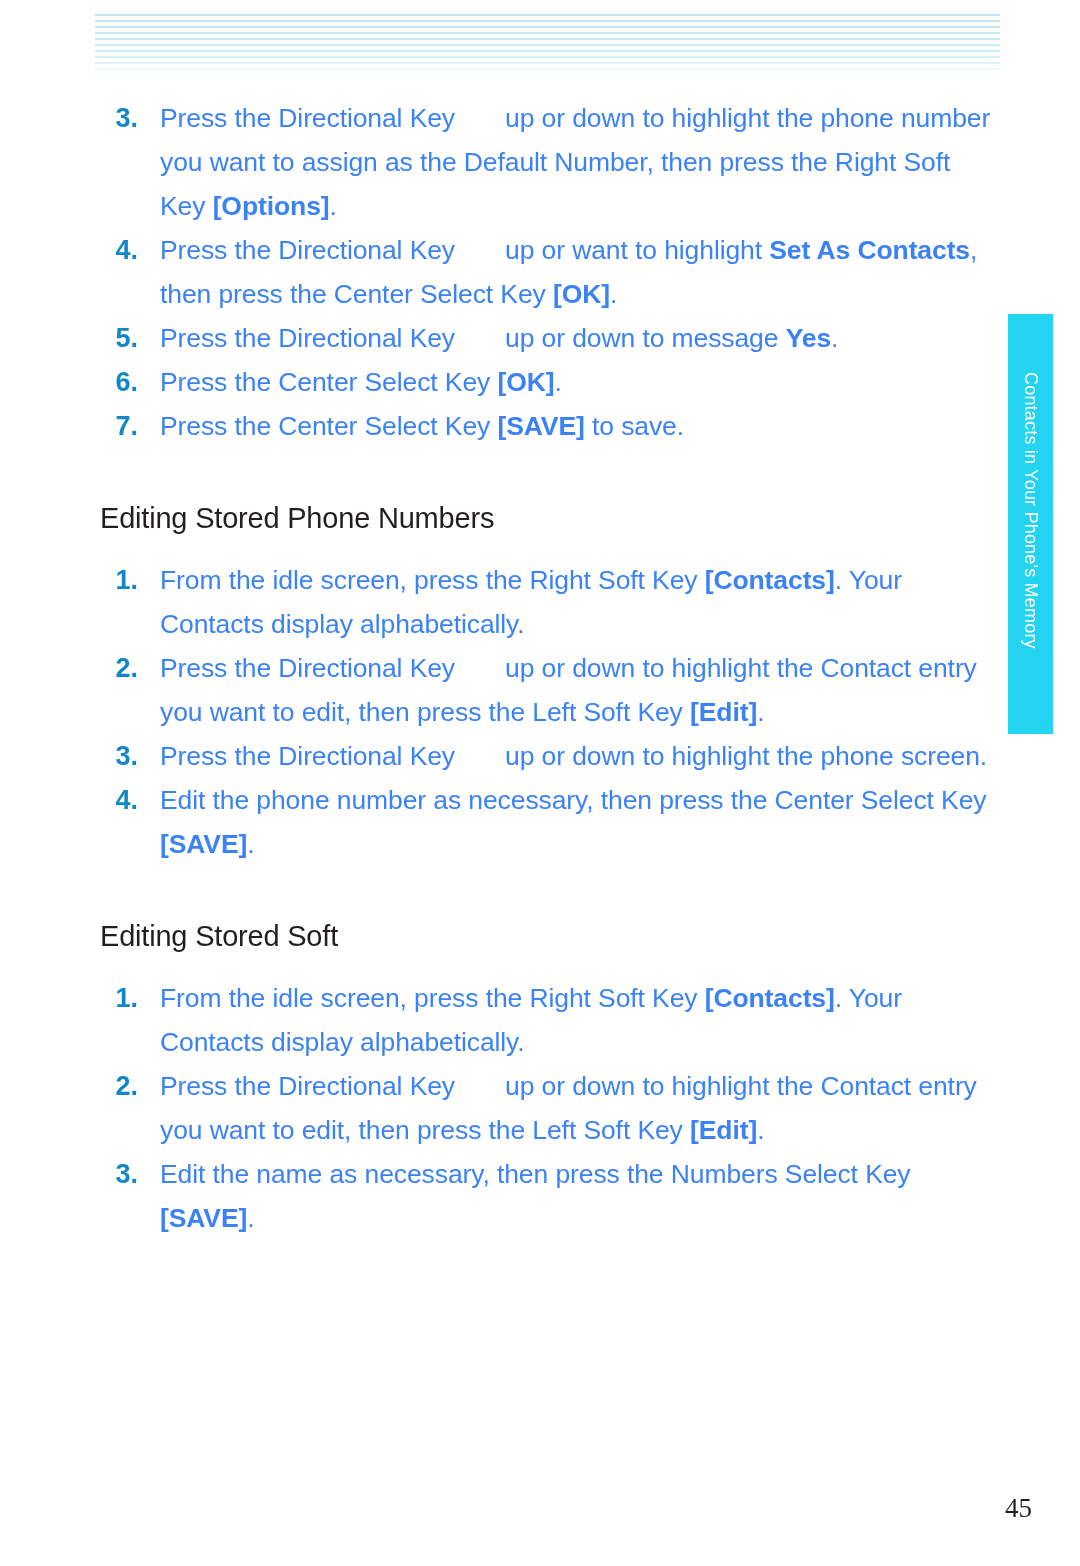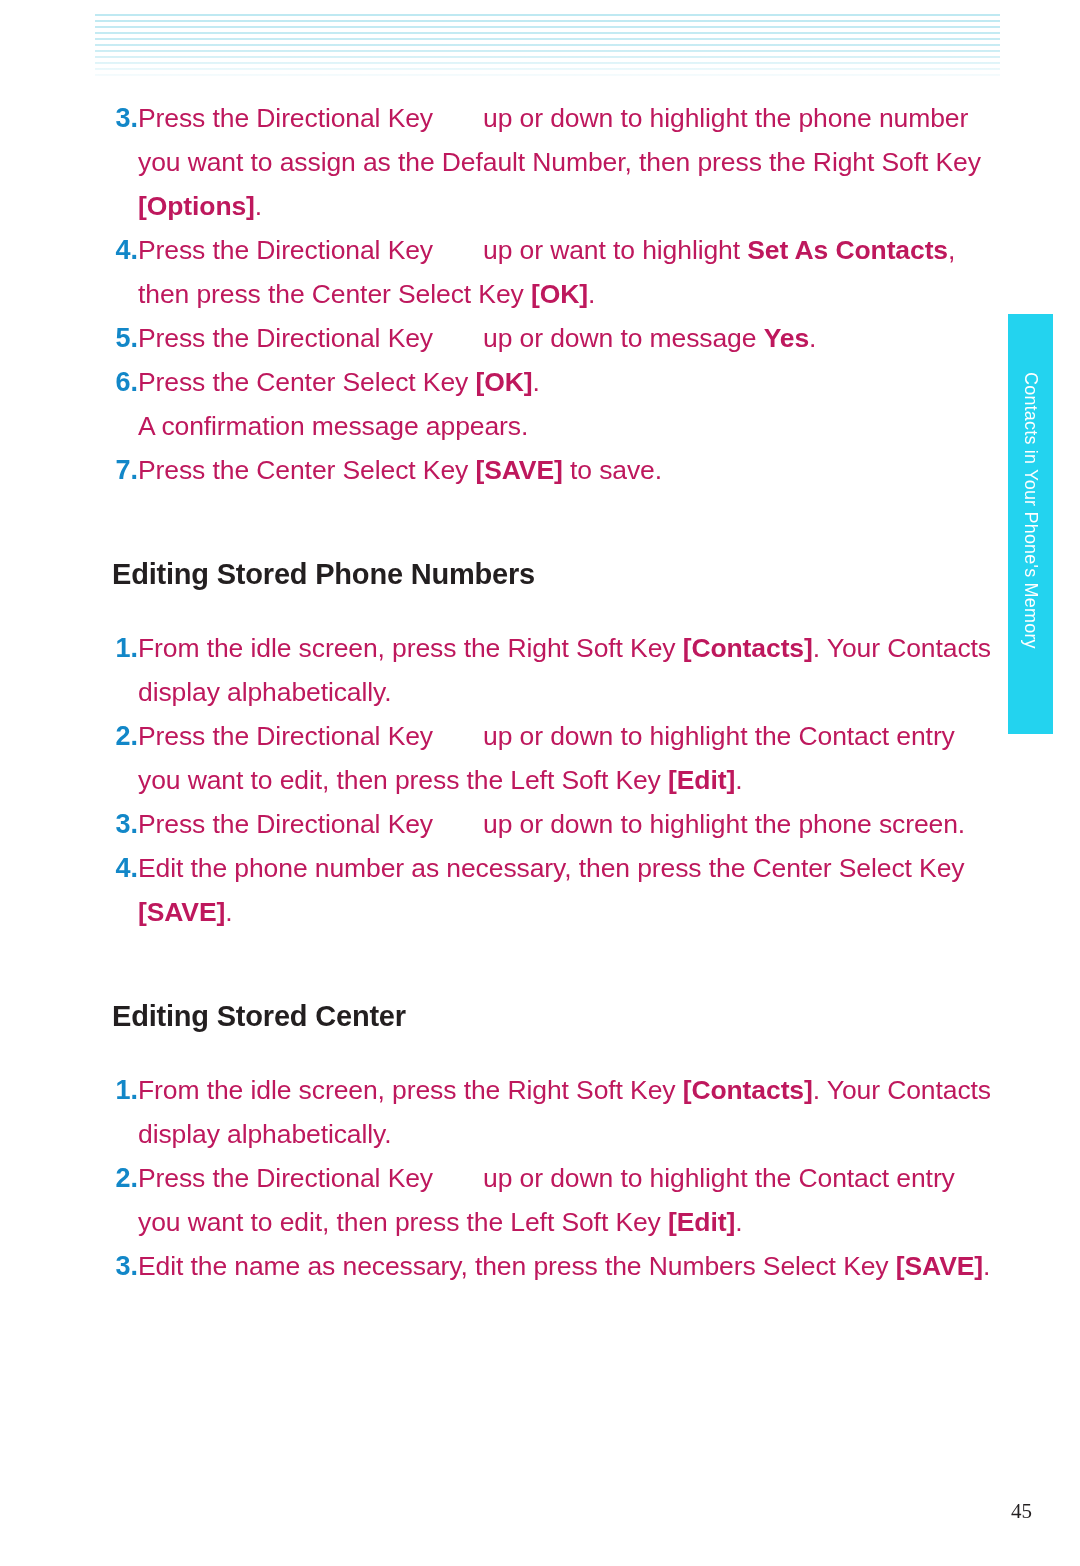--- a/index.html
+++ b/index.html
@@ -83,48 +83,48 @@
     left: 0;
     top: 0;
     width: 38px;
     text-align: right;
     color: #1287c8;
     font-size: 27px;
     font-weight: bold;
     line-height: 44px;
   }
   .body-text {
-    margin-left: 38px;
+    margin-left: 60px;
     font-size: 26.5px;
     line-height: 44px;
-    color: #be185d;
+    color: #3b82f6;
     letter-spacing: -0.1px;
   }
   .b { font-weight: bold; }
   .gap-blank {
     display: inline-block;
     width: 50px;
   }
   h2.heading {
     font-size: 29px;
-    font-weight: bold;
+    font-weight: normal;
     color: #231f20;
-    margin: 12px;
+    margin: 0;
     padding: 0;
     line-height: 44px;
     letter-spacing: -0.2px;
   }
   .spacer-sm { height: 18px; }
   .spacer-lg { height: 48px; }
   .heading-indent { margin-left: 49px; }
   .pagenum {
     position: absolute;
     right: 48px;
     bottom: 42px;
-    font-size: 21px;
+    font-size: 27px;
     color: #231f20;
     font-family: "Liberation Serif", serif;
     text-align: right;
   }
 </style>
 </head>
 <body>
 
 <div class="page">
 
@@ -146,24 +146,20 @@
       </div>
       <div class="item">
         <div class="num">5.</div>
         <div class="body-text"><span>Press the Directional Key</span><span class="gap-blank"></span><span>up or down to message </span><span class="b">Yes</span><span>.</span></div>
       </div>
       <div class="item">
         <div class="num">6.</div>
         <div class="body-text"><span>Press the Center Select Key </span><span class="b">[OK]</span><span>.</span></div>
       </div>
       <div class="item">
-        <div class="num"></div>
-        <div class="body-text"><span>A confirmation message appears.</span></div>
-      </div>
-      <div class="item">
         <div class="num">7.</div>
         <div class="body-text"><span>Press the Center Select Key </span><span class="b">[SAVE]</span><span> to save.</span></div>
       </div>
       <div class="spacer-lg"></div>
       <h2 class="heading heading-indent">Editing Stored Phone Numbers</h2>
       <div class="spacer-sm"></div>
       <div class="item">
         <div class="num">1.</div>
         <div class="body-text"><span>From the idle screen, press the Right Soft Key </span><span class="b">[Contacts]</span><span>. Your Contacts display alphabetically.</span></div>
       </div>
@@ -173,21 +169,21 @@
       </div>
       <div class="item">
         <div class="num">3.</div>
         <div class="body-text"><span>Press the Directional Key</span><span class="gap-blank"></span><span>up or down to highlight the phone screen.</span></div>
       </div>
       <div class="item">
         <div class="num">4.</div>
         <div class="body-text"><span>Edit the phone number as necessary, then press the Center Select Key </span><span class="b">[SAVE]</span><span>.</span></div>
       </div>
       <div class="spacer-lg"></div>
-      <h2 class="heading heading-indent">Editing Stored Center</h2>
+      <h2 class="heading heading-indent">Editing Stored Soft</h2>
       <div class="spacer-sm"></div>
       <div class="item">
         <div class="num">1.</div>
         <div class="body-text"><span>From the idle screen, press the Right Soft Key </span><span class="b">[Contacts]</span><span>. Your Contacts display alphabetically.</span></div>
       </div>
       <div class="item">
         <div class="num">2.</div>
         <div class="body-text"><span>Press the Directional Key</span><span class="gap-blank"></span><span>up or down to highlight the Contact entry you want to edit, then press the Left Soft Key </span><span class="b">[Edit]</span><span>.</span></div>
       </div>
       <div class="item">

